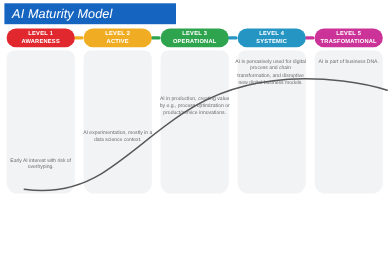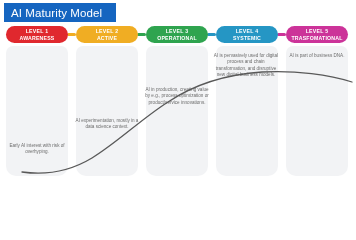--- a/index.html
+++ b/index.html
@@ -20,27 +20,28 @@
     height: 178px;
     background: #ffffff;
     overflow: hidden;
   }
 
   
   #title-banner {
     position: absolute;
     left: 4px;
     top: 3px;
-    width: 112px;
+    width: 156px;
     height: 19px;
     background: #1565c0;
     display: flex;
     align-items: center;
     box-sizing: border-box;
     padding-left: 7px;
+    font-style: italic;
   }
   #title-banner .title-text {
     color: #ffffff;
     font-size: 11.5px;
     font-weight: 400;
     letter-spacing: 0.1px;
     white-space: nowrap;
   }
 
   

